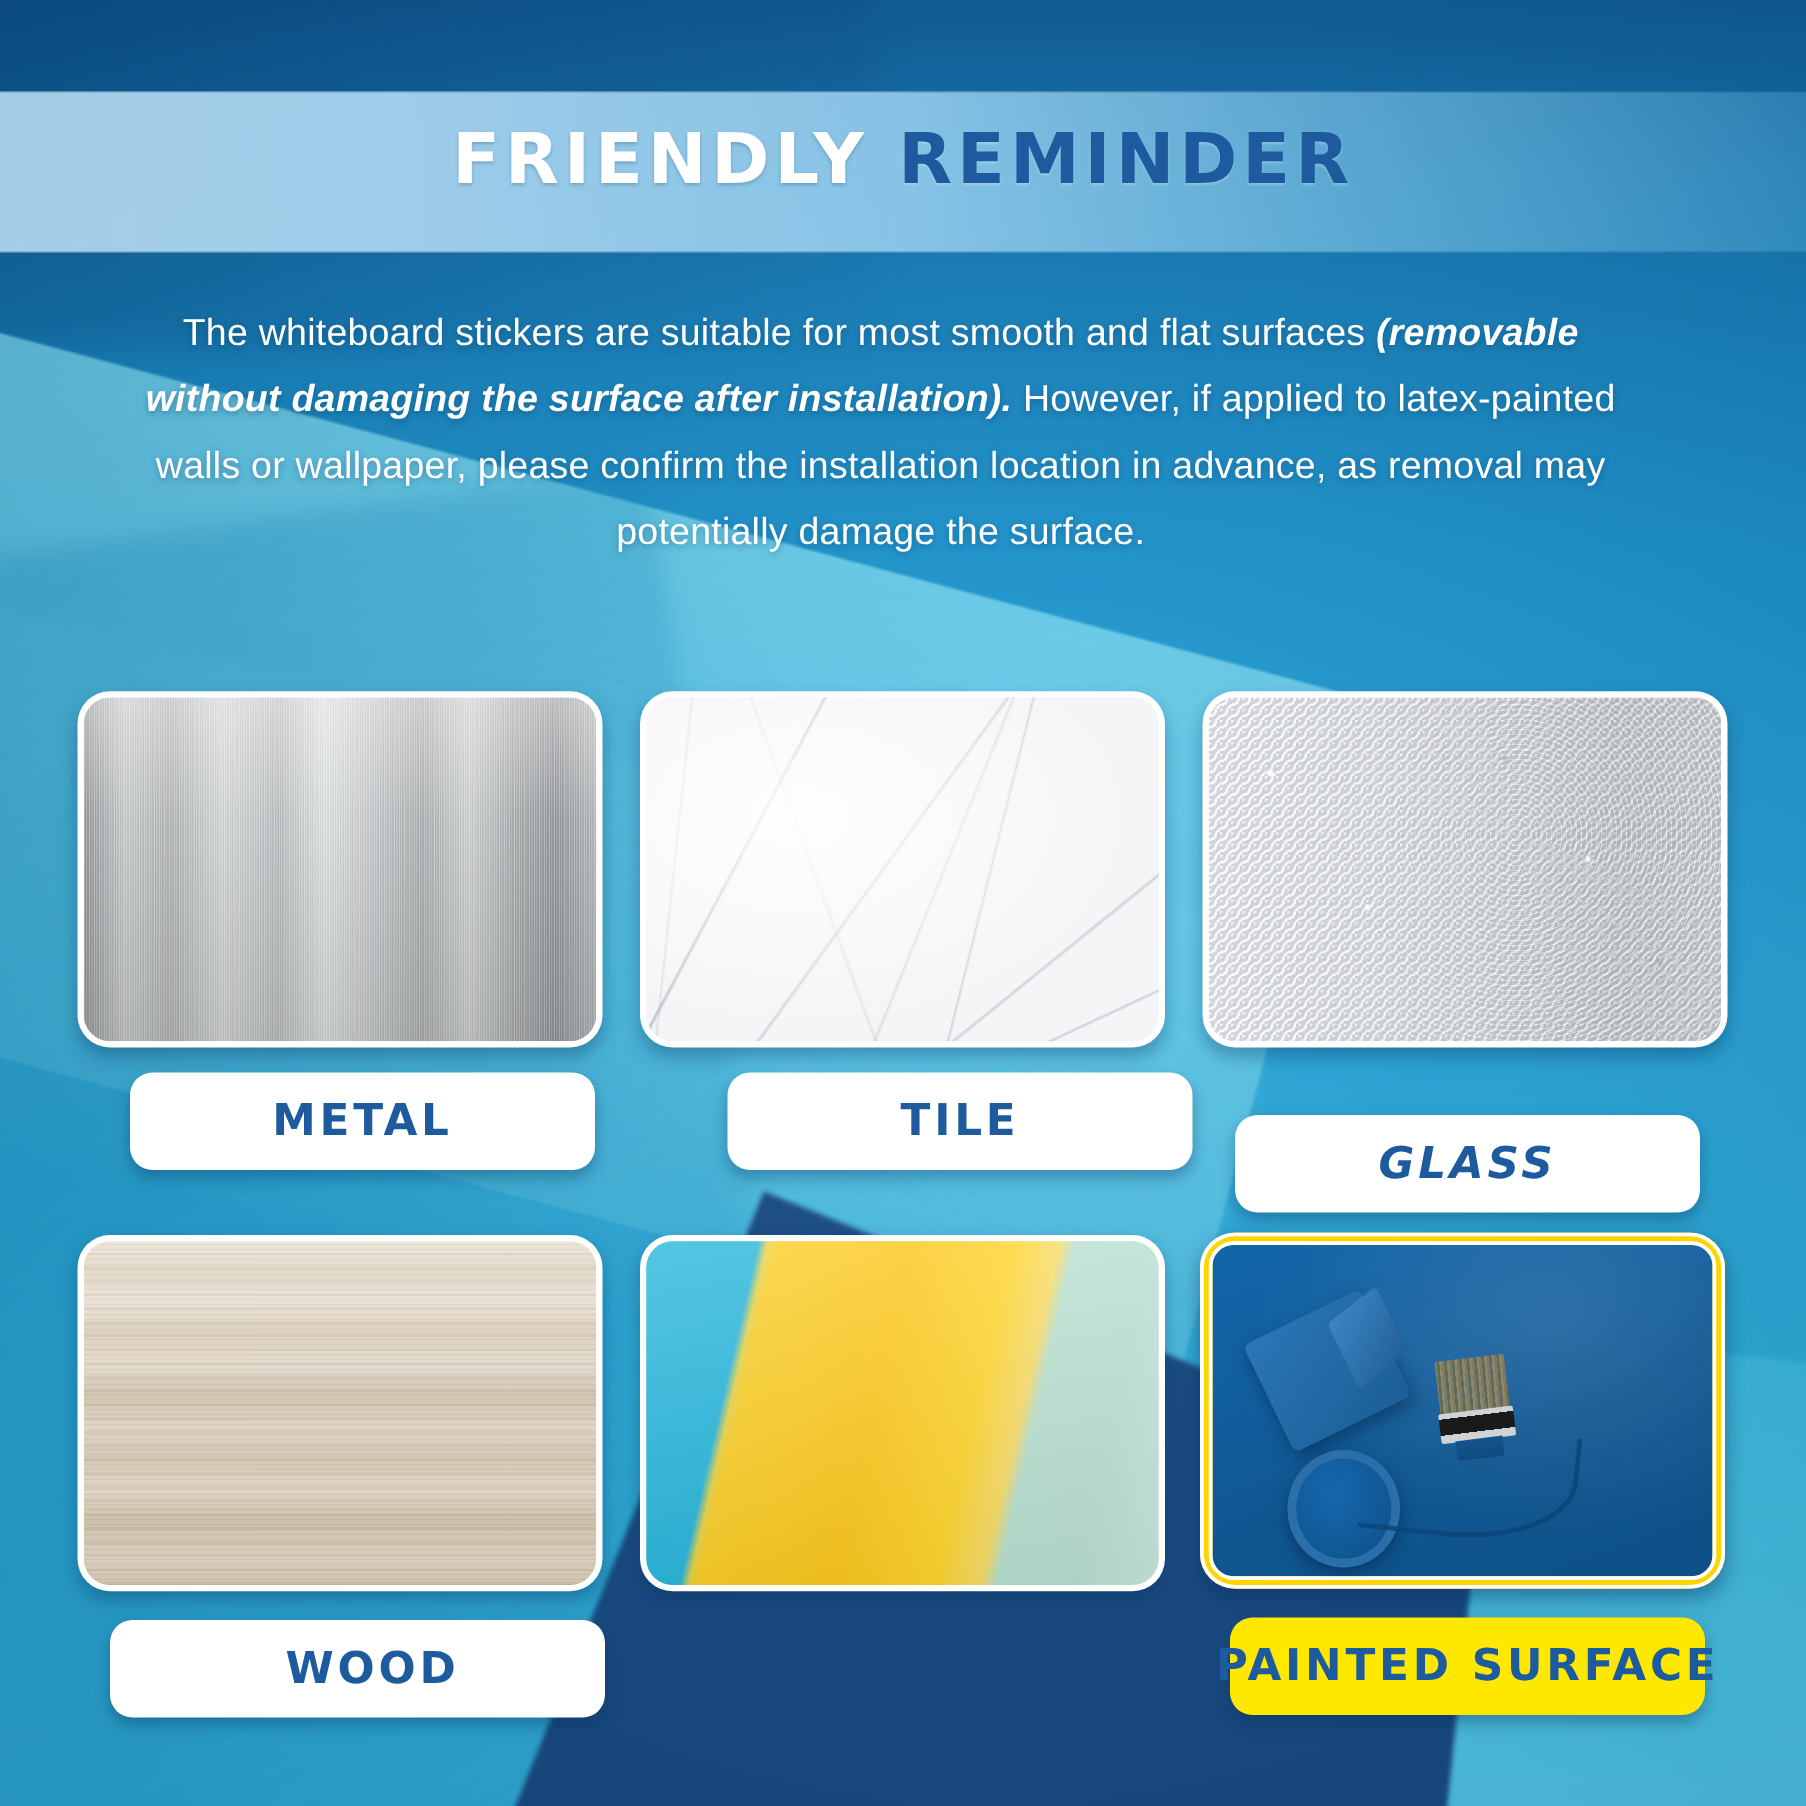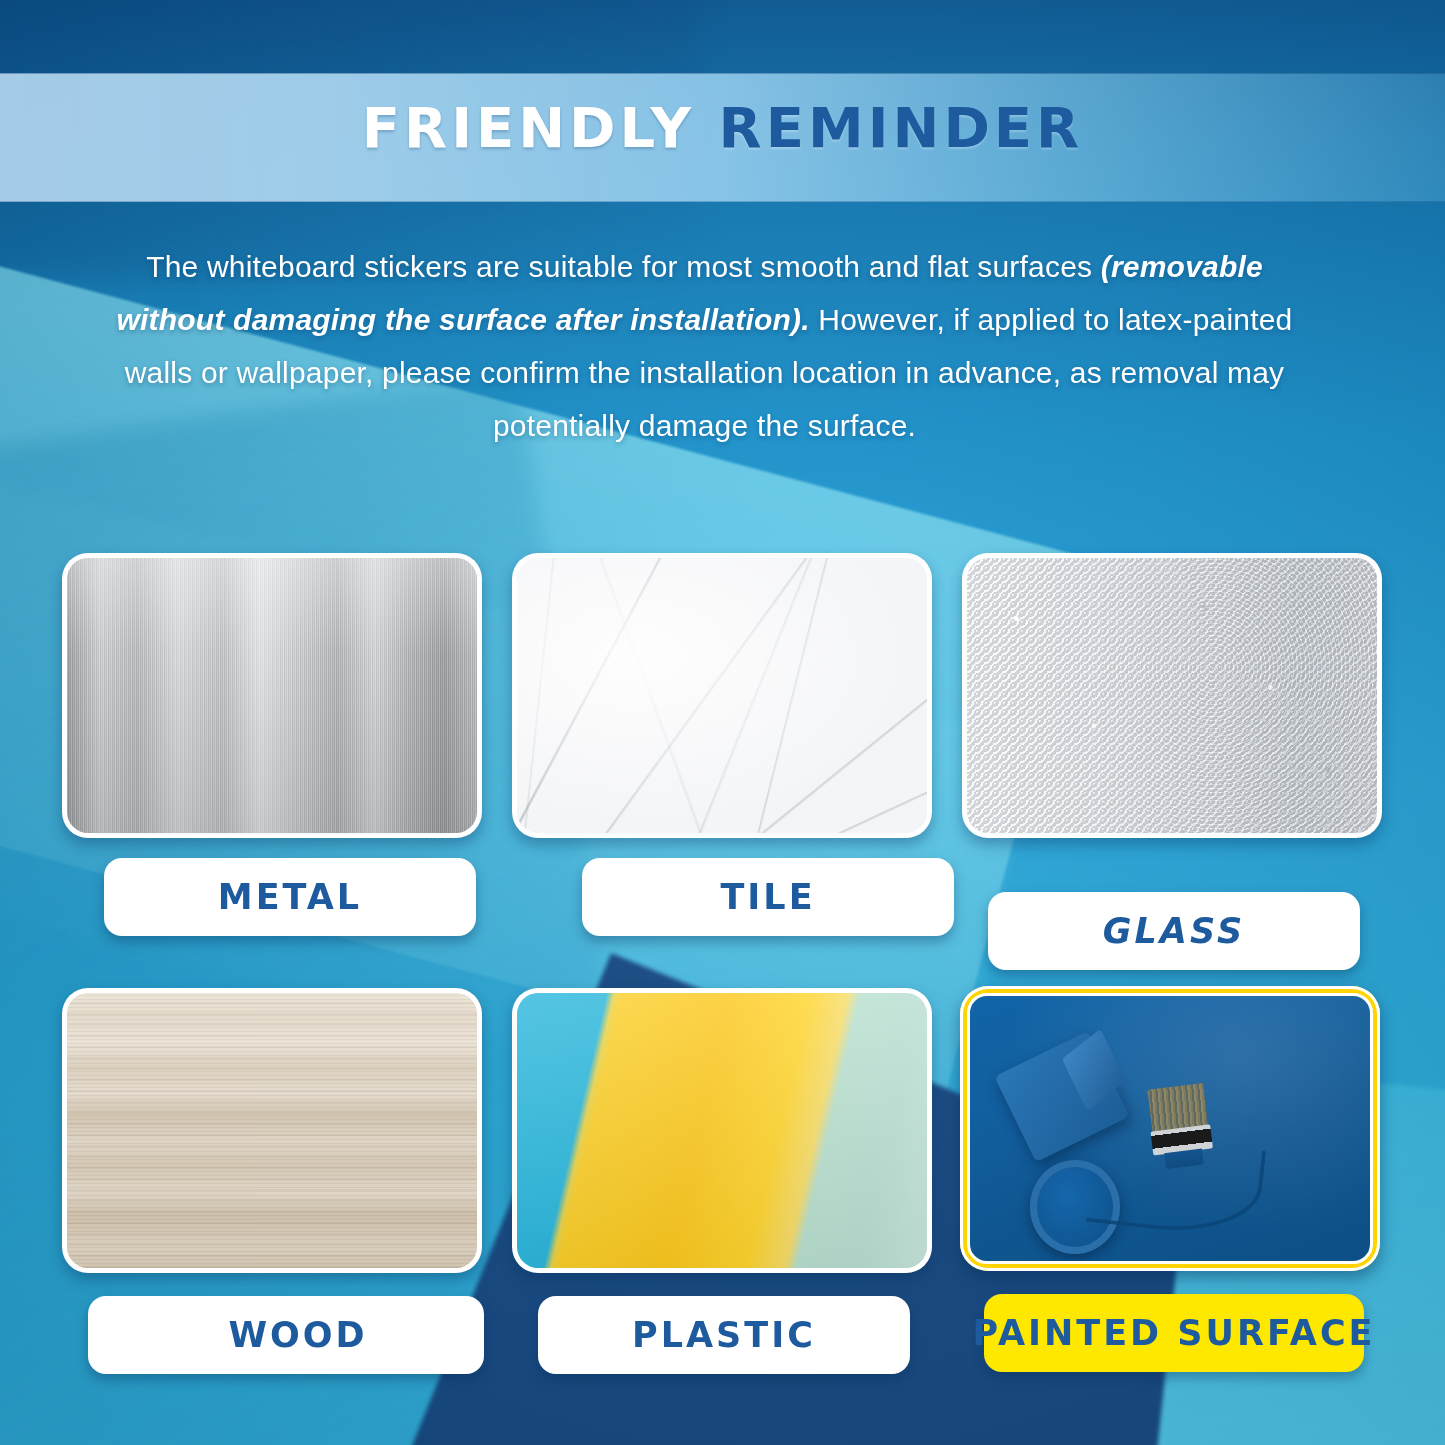--- a/index.html
+++ b/index.html
@@ -321,20 +321,17 @@
   </div>
   <div class="pill" id="p-tile">
     <span>TILE</span>
   </div>
   <div class="pill" id="p-glass">
     <span>GLASS</span>
   </div>
   <div class="pill" id="p-wood">
     <span>WOOD</span>
   </div>
-  <div class="pill" id="p-plastic">
-    <span>PLASTIC</span>
-  </div>
   <div class="pill hl" id="p-painted">
     <span>PAINTED SURFACE</span>
   </div>
 
 </div>
 
 </body></html>

